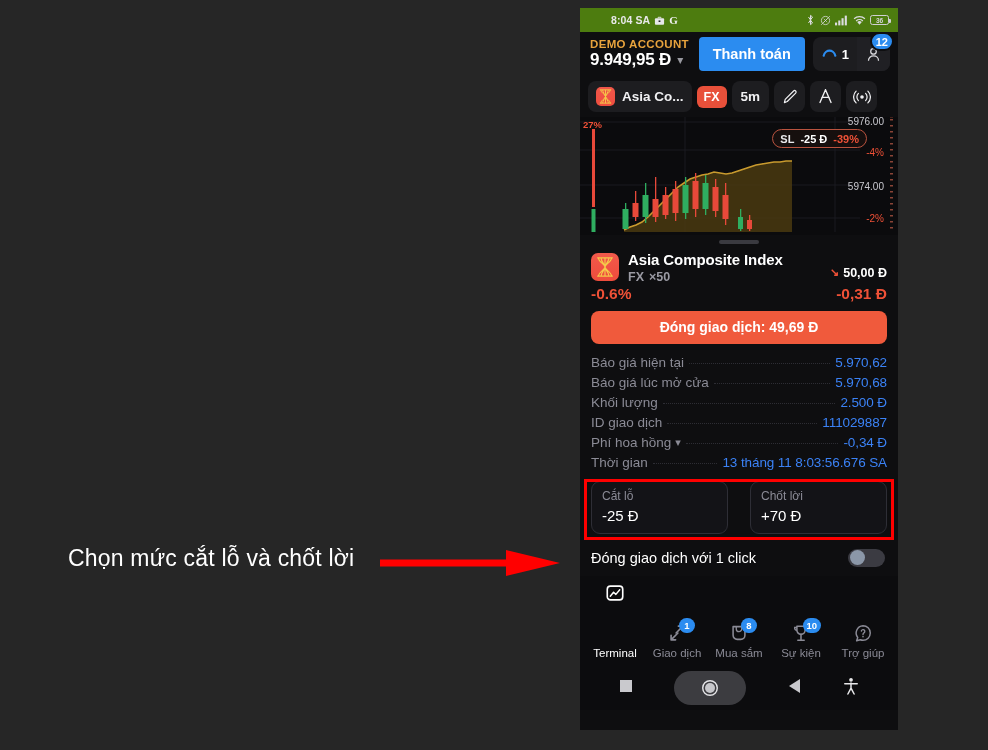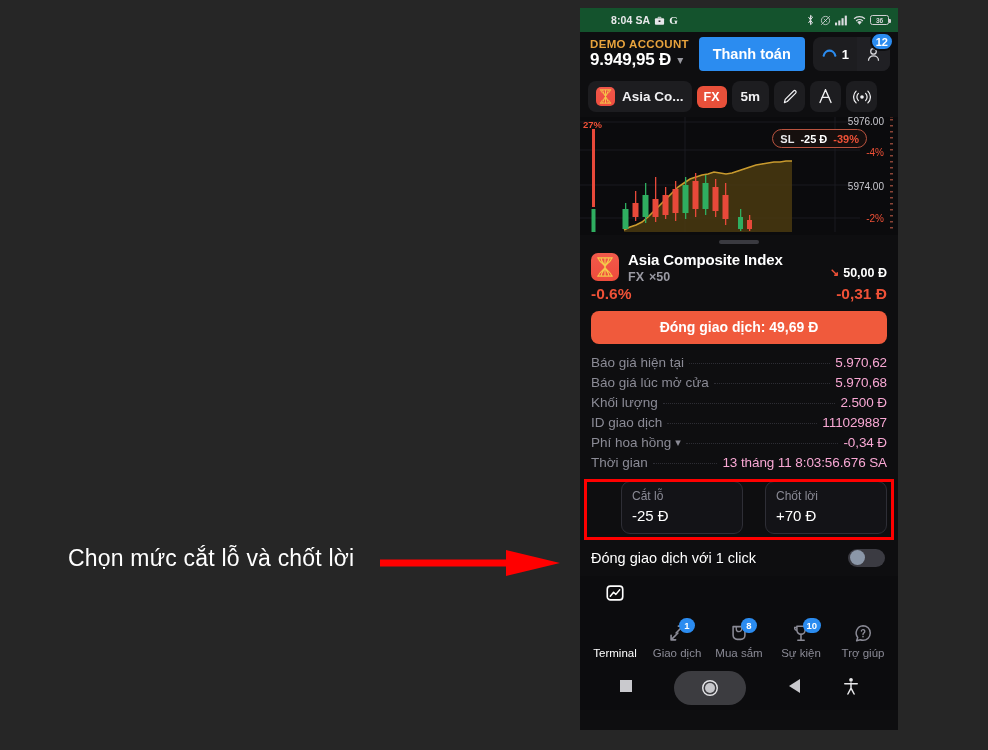--- a/index.html
+++ b/index.html
@@ -23,21 +23,21 @@
   .phone {
     position: absolute; left: 580px; top: 8px;
     width: 318px; height: 722px;
     background: #0e0e10;
     overflow: hidden;
   }
 
   
   .statusbar {
     height: 24px; display: flex; align-items: center;
-    padding: 0 9px; background: #14532d; color: #e8e8ea;
+    padding: 0 9px; background: #4d7c0f; color: #e8e8ea;
     font-size: 10.5px; position: relative; text-align: right;
   }
   .sb-left { display: flex; align-items: center; gap: 4px; margin-left: 22px; }
   .sb-right { display: flex; align-items: center; gap: 4.5px; margin-left: auto; }
   .sb-time { font-weight: 700; font-size: 10.5px; letter-spacing: .1px; }
   .sb-ico { display: inline-flex; align-items: center; }
   .batt {
     border: 1.1px solid #cfcfd2; border-radius: 2.5px;
     width: 19px; height: 10.5px; font-size: 6.6px; color: #d6d6d8;
     display: flex; align-items: center; justify-content: center;
@@ -150,26 +150,26 @@
 
   
   .details { background: #0e0e10; padding: 9px 11px 4px; }
   .drow { display: flex; align-items: baseline; font-size: 13.5px; padding: 2.5px 0; }
   .dlabel { color: #8b8b96; white-space: nowrap; display: flex; align-items: center; gap: 4px; text-align: right; }
   .dlabel .cv { font-size: 11px; color: #8b8b96; }
   .dots {
     flex: 1 1 auto; margin: 0 5px;
     border-bottom: 1.5px dotted #2d2d34; transform: translateY(-3px);
   }
-  .dval { color: #f9a8d4; white-space: nowrap; letter-spacing: -.1px; text-align: center; }
+  .dval { color: #3b82f6; white-space: nowrap; letter-spacing: -.1px; text-align: center; }
 
   
   .sltp-wrap { position: relative; background: #0e0e10; padding: 4px 11px 6px; }
   .sltp-hl { position: absolute; left: 4px; right: 4px; top: 2px; bottom: 0px; border: 3px solid #ff0000; pointer-events:none; }
-  .sltp { display: flex; gap: 22px; margin-left: 30px; }
+  .sltp { display: flex; gap: 22px; }
   .sltp-box {
     flex: 1; border: 1px solid #2e2e36; border-radius: 9px;
     background: #131317; padding: 7px 10px 9px;
   }
   .sltp-lbl { color: #8b8b96; font-size: 12px; }
   .sltp-val { color: #ffffff; font-size: 15px; margin-top: 4px; }
 
   
   .oneclick {
     background: #0e0e10; display: flex; align-items: center;

